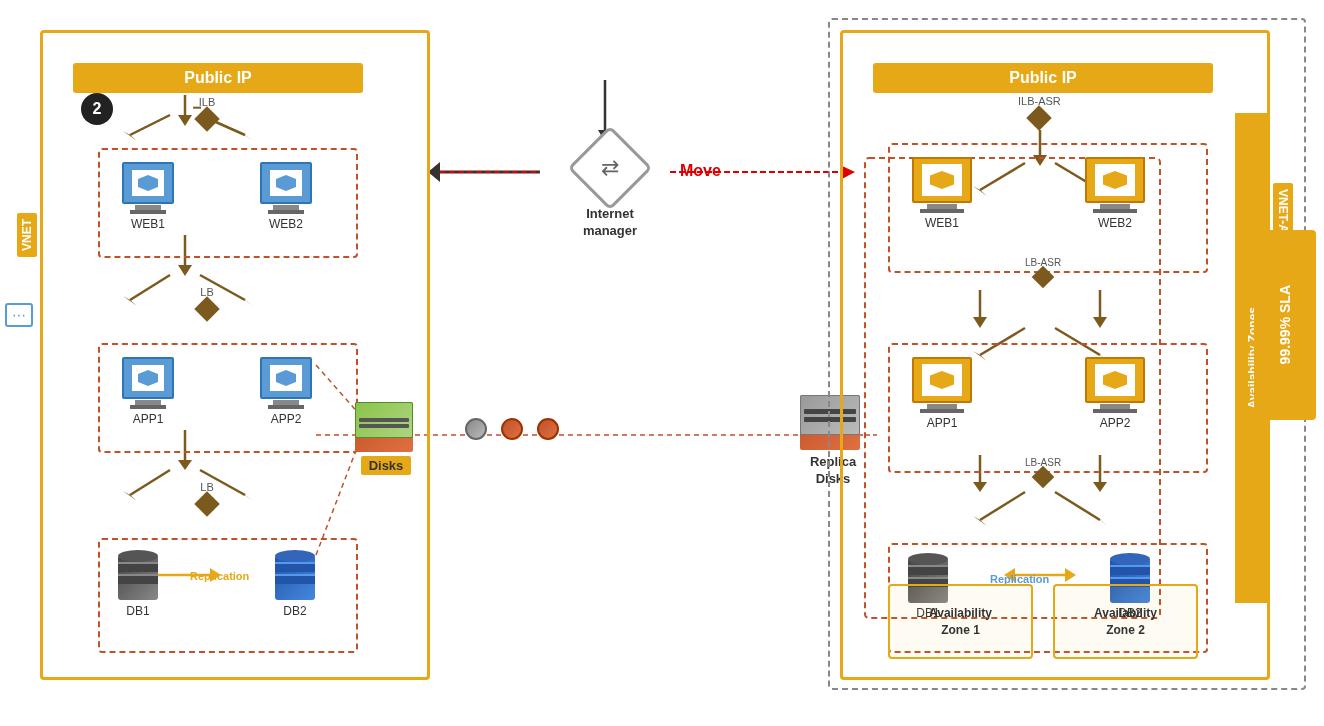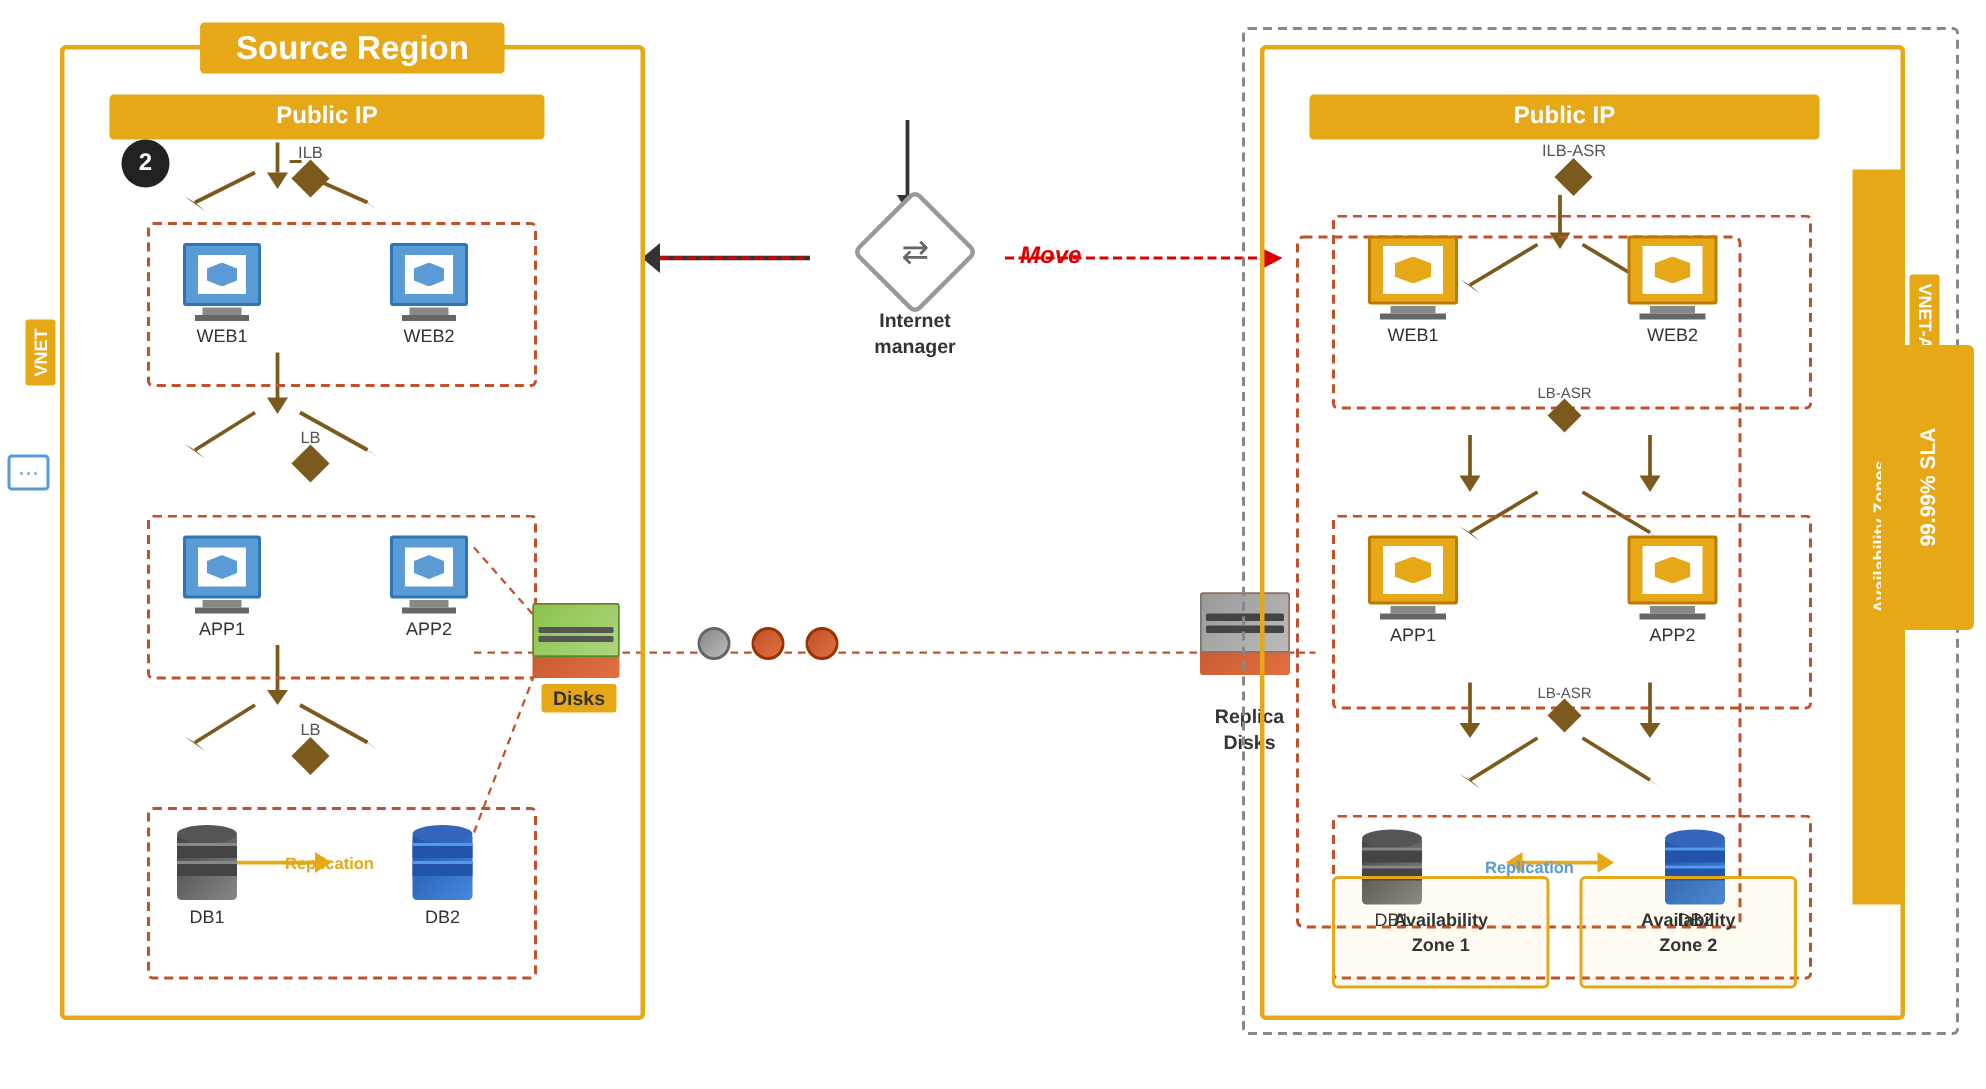--- a/index.html
+++ b/index.html
@@ -202,21 +202,20 @@
     <polygon points="148,568 148,582 137,575" fill="#E6A817"></polygon>
 
     <rect x="865" y="158" width="295" height="460" rx="4" fill="none" stroke="#C0522A" stroke-width="2" stroke-dasharray="6,4"></rect>
 
     <line x1="1260" y1="308" x2="1280" y2="308" stroke="#5B9BD5" stroke-width="2"></line>
 
     <line x1="845" y1="435" x2="880" y2="435" stroke="#C0522A" stroke-width="1.5" stroke-dasharray="4,3"></line>
   </svg>
 
   <div class="source-region">
-    <div class="source-region-label">Source Region</div>
 
     <div style="position:absolute;left:-26px;top:180px;writing-mode:vertical-rl;transform:rotate(180deg);background:#E6A817;color:#fff;font-size:12px;font-weight:bold;padding:6px 3px;border-radius:2px;">VNET</div>
 
     <div style="position:absolute;left:-38px;top:270px;color:#5B9BD5;background:#fff;border:2px solid #5B9BD5;border-radius:3px;padding:2px 5px;font-size:14px;">⋯</div>
 
     <div style="position:absolute;top:30px;left:30px;width:290px;background:#E6A817;color:#fff;font-size:16px;font-weight:bold;text-align:center;padding:6px 0;border-radius:3px;">Public IP</div>
 
     <div style="position:absolute;top:60px;left:38px;width:32px;height:32px;background:#222;color:#fff;border-radius:50%;font-size:16px;font-weight:bold;display:flex;align-items:center;justify-content:center;">2</div>
 
     <div style="position:absolute;top:63px;left:155px;display:flex;flex-direction:column;align-items:center;">
@@ -332,49 +331,49 @@
 
 
   <div style="position:absolute;left:560px;top:138px;width:100px;text-align:center;">
 
     <div style="width:60px;height:60px;background:#fff;border:3px solid #999;border-radius:6px;display:flex;align-items:center;justify-content:center;margin:0 auto;position:relative;transform:rotate(45deg);">
       <div style="transform:rotate(-45deg);font-size:22px;color:#666;">⇄</div>
     </div>
     <div style="font-size:13px;color:#333;font-weight:bold;margin-top:8px;line-height:1.3;">Internet manager</div>
   </div>
 
-  <div style="position:absolute;top:162px;left:680px;font-style:italic;">
+  <div style="position:absolute;top:162px;left:680px;">
     <span style="color:#DD0000;font-size:16px;font-weight:bold;">Move</span>
   </div>
 
   <div style="position:absolute;top:380px;left:800px;display:flex;flex-direction:column;align-items:center;">
     <div style="position:relative;width:66px;height:70px;">
       <div style="position:absolute;bottom:0;left:0;width:60px;height:55px;background:linear-gradient(135deg,#C0522A,#E07040);border-radius:2px;"></div>
       <div style="position:absolute;bottom:15px;left:0;width:60px;height:40px;background:linear-gradient(135deg,#999,#bbb);border-radius:2px;border:1px solid #777;"></div>
       <div style="position:absolute;bottom:28px;left:4px;width:52px;height:5px;background:#444;border-radius:1px;"></div>
       <div style="position:absolute;bottom:36px;left:4px;width:52px;height:5px;background:#444;border-radius:1px;"></div>
     </div>
-    <span style="font-size:13px;color:#333;font-weight:bold;text-align:center;margin-top:20px;line-height:1.3;">Replica<br>Disks</span>
+    <span style="font-size:13px;color:#333;font-weight:bold;text-align:center;margin-top:4px;line-height:1.3;">Replica<br>Disks</span>
   </div>
 
   <div style="position:absolute;left:828px;top:18px;width:478px;height:672px;border:2px dashed #888;border-radius:4px;"></div>
 
   <div class="target-region">
 
     <div style="position:absolute;right:-26px;top:150px;writing-mode:vertical-rl;background:#E6A817;color:#fff;font-size:12px;font-weight:bold;padding:6px 3px;border-radius:2px;">VNET-ASR</div>
 
     <div style="position:absolute;right:-38px;top:268px;color:#5B9BD5;background:#fff;border:2px solid #5B9BD5;border-radius:3px;padding:2px 5px;font-size:14px;">⋯</div>
 
     <div style="position:absolute;right:-3px;top:80px;width:35px;height:490px;background:#E6A817;display:flex;align-items:center;justify-content:center;border-radius:0 3px 3px 0;">
       <span style="writing-mode:vertical-rl;transform:rotate(180deg);color:#fff;font-size:12px;font-weight:bold;text-align:center;white-space:nowrap;">Availability Zones</span>
     </div>
 
     <div style="position:absolute;top:30px;left:30px;width:340px;background:#E6A817;color:#fff;font-size:16px;font-weight:bold;text-align:center;padding:6px 0;border-radius:3px;">Public IP</div>
 
-    <div style="position:absolute;top:62px;left:185px;display:flex;flex-direction:column;align-items:center;">
+    <div style="position:absolute;top:62px;left:175px;display:flex;flex-direction:column;align-items:center;">
       <span style="font-size:11px;color:#555;margin-bottom:2px;">ILB-ASR</span>
       <div style="width:18px;height:18px;background:#7C5A1E;transform:rotate(45deg);"></div>
     </div>
 
     <div style="position:absolute;top:110px;left:45px;width:320px;height:130px;border:2px dashed #C0522A;border-radius:4px;">
 
       <div style="position:absolute;top:12px;left:22px;display:flex;flex-direction:column;align-items:center;">
         <div style="width:60px;height:46px;background:#E6A817;border:2px solid #C07800;border-radius:2px;display:flex;align-items:center;justify-content:center;">
           <div style="width:40px;height:32px;background:#fff;display:flex;align-items:center;justify-content:center;">
             <div style="width:24px;height:18px;background:#E6A817;clip-path:polygon(50% 0%,100% 25%,100% 75%,50% 100%,0% 75%,0% 25%);"></div>

